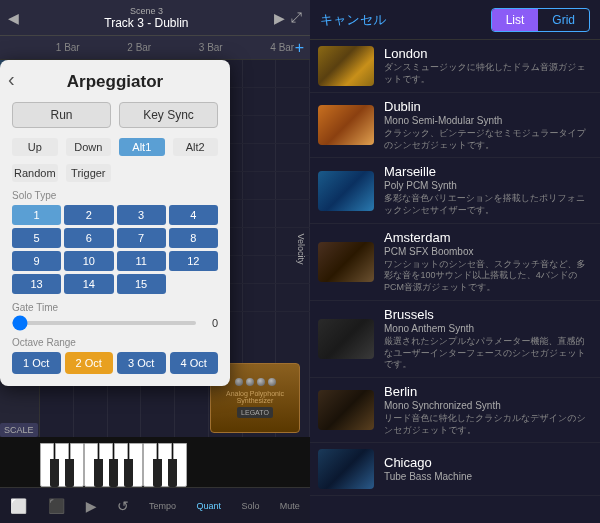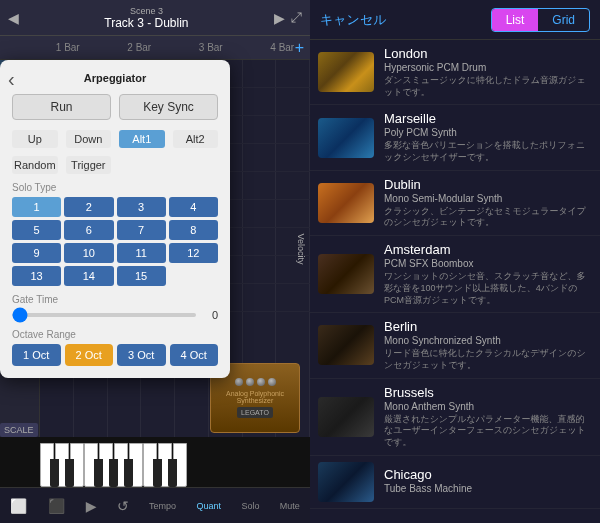--- a/index.html
+++ b/index.html
@@ -157,21 +157,21 @@
       top: 8px;
       left: 8px;
       background: none;
       border: none;
       font-size: 20px;
       color: #555;
       cursor: pointer;
     }
     .arp-title {
       text-align: center;
-      font-size: 11px;
+      font-size: 17px;
       font-weight: 600;
       color: #222;
       margin-bottom: 10px;
     }
     .arp-buttons {
       display: flex;
       gap: 8px;
       margin-bottom: 10px;
     }
     .arp-btn {
@@ -384,21 +384,21 @@
     }
     .view-btn {
       padding: 4px 14px;
       font-size: 12px;
       background: none;
       border: none;
       color: #4af;
       cursor: pointer;
     }
     .view-btn.active {
-      background: #d946ef;
+      background: #8b5cf6;
       color: #fff;
     }
 
     .instrument-list {
       flex: 1;
       overflow-y: auto;
       overflow-x: hidden;
     }
     .instrument-item {
       display: flex;
@@ -706,71 +706,70 @@
       <button class="view-btn">Grid</button>
     </div>
   </div>
 
   <div class="instrument-list">
 
     <div class="instrument-item">
       <div class="instrument-thumb thumb-london"></div>
       <div class="instrument-info">
         <div class="instrument-name">London</div>
-        <div class="instrument-type">Hypersonic PCM Drum</div>
         <div class="instrument-desc">ダンスミュージックに特化したドラム音源ガジェットです。</div>
+      </div>
+    </div>
+
+    <div class="instrument-item">
+      <div class="instrument-thumb thumb-dublin"></div>
+      <div class="instrument-info">
+        <div class="instrument-name">Dublin</div>
+        <div class="instrument-type">Mono Semi-Modular Synth</div>
+        <div class="instrument-desc">クラシック、ビンテージなセミモジュラータイプのシンセガジェットです。</div>
       </div>
     </div>
 
     <div class="instrument-item">
       <div class="instrument-thumb thumb-marseille"></div>
       <div class="instrument-info">
         <div class="instrument-name">Marseille</div>
         <div class="instrument-type">Poly PCM Synth</div>
         <div class="instrument-desc">多彩な音色バリエーションを搭載したポリフォニックシンセサイザーです。</div>
       </div>
     </div>
 
     <div class="instrument-item">
-      <div class="instrument-thumb thumb-dublin"></div>
-      <div class="instrument-info">
-        <div class="instrument-name">Dublin</div>
-        <div class="instrument-type">Mono Semi-Modular Synth</div>
-        <div class="instrument-desc">クラシック、ビンテージなセミモジュラータイプのシンセガジェットです。</div>
-      </div>
-    </div>
-
-    <div class="instrument-item">
       <div class="instrument-thumb thumb-amsterdam"></div>
       <div class="instrument-info">
         <div class="instrument-name">Amsterdam</div>
         <div class="instrument-type">PCM SFX Boombox</div>
         <div class="instrument-desc">ワンショットのシンセ音、スクラッチ音など、多彩な音を100サウンド以上搭載した、4バンドのPCM音源ガジェットです。</div>
+      </div>
+    </div>
+
+    <div class="instrument-item">
+      <div class="instrument-thumb thumb-brussels"></div>
+      <div class="instrument-info">
+        <div class="instrument-name">Brussels</div>
+        <div class="instrument-type">Mono Anthem Synth</div>
+        <div class="instrument-desc">厳選されたシンプルなパラメーター機能、直感的なユーザーインターフェースのシンセガジェットです。</div>
       </div>
     </div>
 
     <div class="instrument-item">
       <div class="instrument-thumb thumb-berlin"></div>
       <div class="instrument-info">
         <div class="instrument-name">Berlin</div>
         <div class="instrument-type">Mono Synchronized Synth</div>
         <div class="instrument-desc">リード音色に特化したクラシカルなデザインのシンセガジェットです。</div>
       </div>
     </div>
 
     <div class="instrument-item">
-      <div class="instrument-thumb thumb-brussels"></div>
-      <div class="instrument-info">
-        <div class="instrument-name">Brussels</div>
-        <div class="instrument-type">Mono Anthem Synth</div>
-        <div class="instrument-desc">厳選されたシンプルなパラメーター機能、直感的なユーザーインターフェースのシンセガジェットです。</div>
-      </div>
-    </div>
-
-    <div class="instrument-item">
       <div class="instrument-thumb thumb-chicago"></div>
       <div class="instrument-info">
         <div class="instrument-name">Chicago</div>
         <div class="instrument-type">Tube Bass Machine</div>
         <div class="instrument-desc"></div>
       </div>
     </div>
   </div>
 </div>
 

